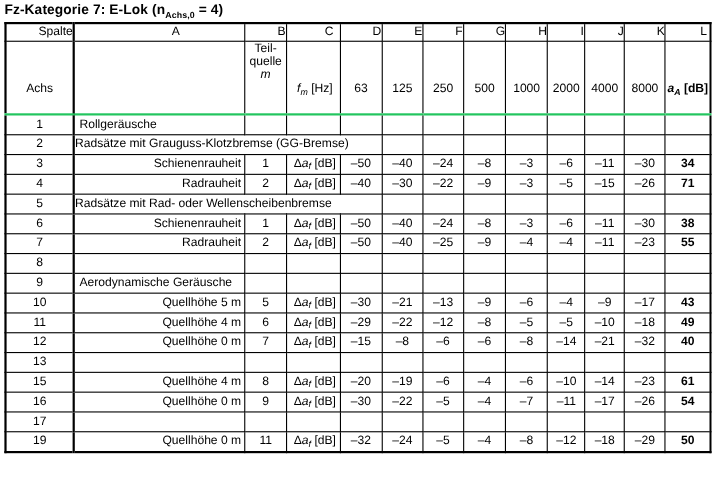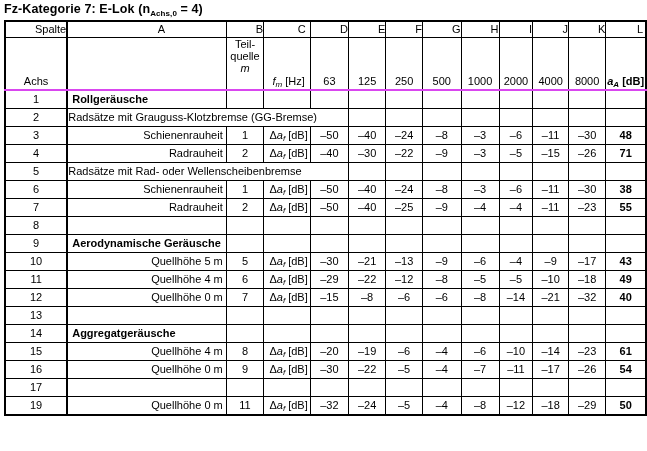--- a/index.html
+++ b/index.html
@@ -20,26 +20,26 @@
   }
   .tbl td{
     border:1px solid #000;
     font-size:11px;line-height:1.1;
     padding:0;white-space:nowrap;overflow:hidden;
     text-align:center;vertical-align:middle;
     height:17px;
   }
   
   tr.hdr1 td{height:15px;padding-left:29px;}
-  tr.hdr2 td{height:49px;vertical-align:bottom;padding-bottom:2px;border-bottom:2px solid #d946ef;}
+  tr.hdr2 td{height:49px;vertical-align:bottom;padding-bottom:16px;border-bottom:2px solid #22c55e;}
   tr.hdr2 td.vtop{vertical-align:top;padding-top:0;}
   
   .tbl td.zcol{border-right:2px solid #000;}
   .tbl td.lab-r{text-align:right;padding-right:3px;}
-  .tbl td.sect{text-align:left;padding-left:4px;font-weight:bold;}
+  .tbl td.sect{text-align:left;padding-left:4px;font-weight:normal;}
   .tbl td.subsect{text-align:left;}
   .tbl td.delta{text-align:center;padding-left:3px;}
   .tbl td.bold{font-weight:bold;}
   .tbl i{font-style:italic;}
   .tbl sub{font-size:8px;vertical-align:-2px;line-height:0;}
   .tqm{font-style:italic;}
   .hdrA i{font-weight:bold;}
 </style>
 </head>
 <body>
@@ -137,21 +137,21 @@
           <td>1</td>
           <td class="delta">Δ<i>a</i><sub><i>f</i></sub> [dB]</td>
           <td>–50</td>
           <td>–40</td>
           <td>–24</td>
           <td>–8</td>
           <td>–3</td>
           <td>–6</td>
           <td>–11</td>
           <td>–30</td>
-          <td class="bold">48</td>
+          <td class="bold">34</td>
         </tr>
         <tr>
           <td class="zcol">4</td>
           <td class="lab-r">Radrauheit</td>
           <td>2</td>
           <td class="delta">Δ<i>a</i><sub><i>f</i></sub> [dB]</td>
           <td>–40</td>
           <td>–30</td>
           <td>–22</td>
           <td>–9</td>
@@ -274,35 +274,20 @@
           <td>–6</td>
           <td>–8</td>
           <td>–14</td>
           <td>–21</td>
           <td>–32</td>
           <td class="bold">40</td>
         </tr>
         <tr>
           <td class="zcol">13</td>
           <td></td>
-          <td></td>
-          <td></td>
-          <td></td>
-          <td></td>
-          <td></td>
-          <td></td>
-          <td></td>
-          <td></td>
-          <td></td>
-          <td></td>
-          <td></td>
-        </tr>
-        <tr>
-          <td class="zcol">14</td>
-          <td class="sect">Aggregatgeräusche</td>
           <td></td>
           <td></td>
           <td></td>
           <td></td>
           <td></td>
           <td></td>
           <td></td>
           <td></td>
           <td></td>
           <td></td>

